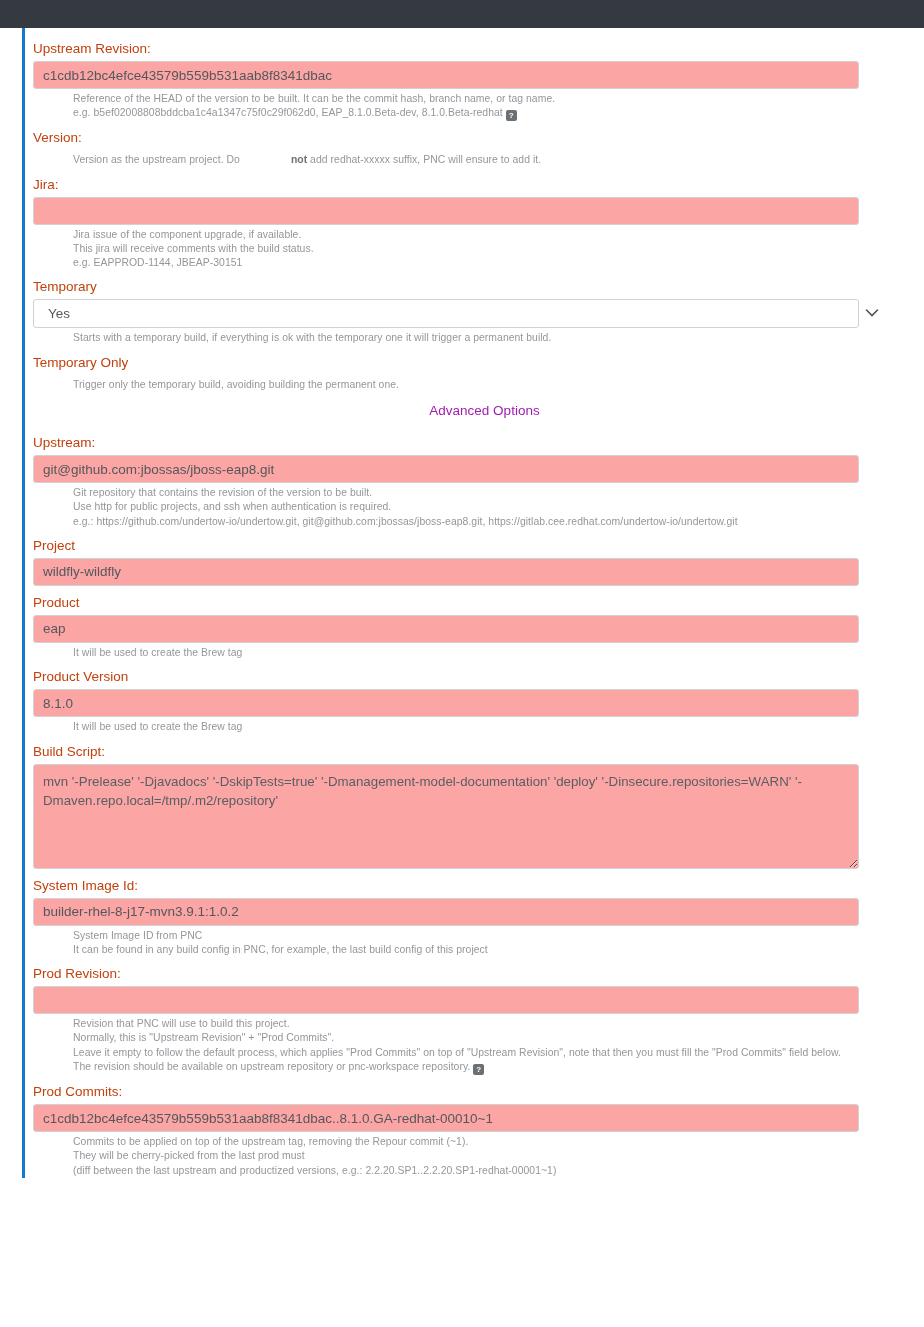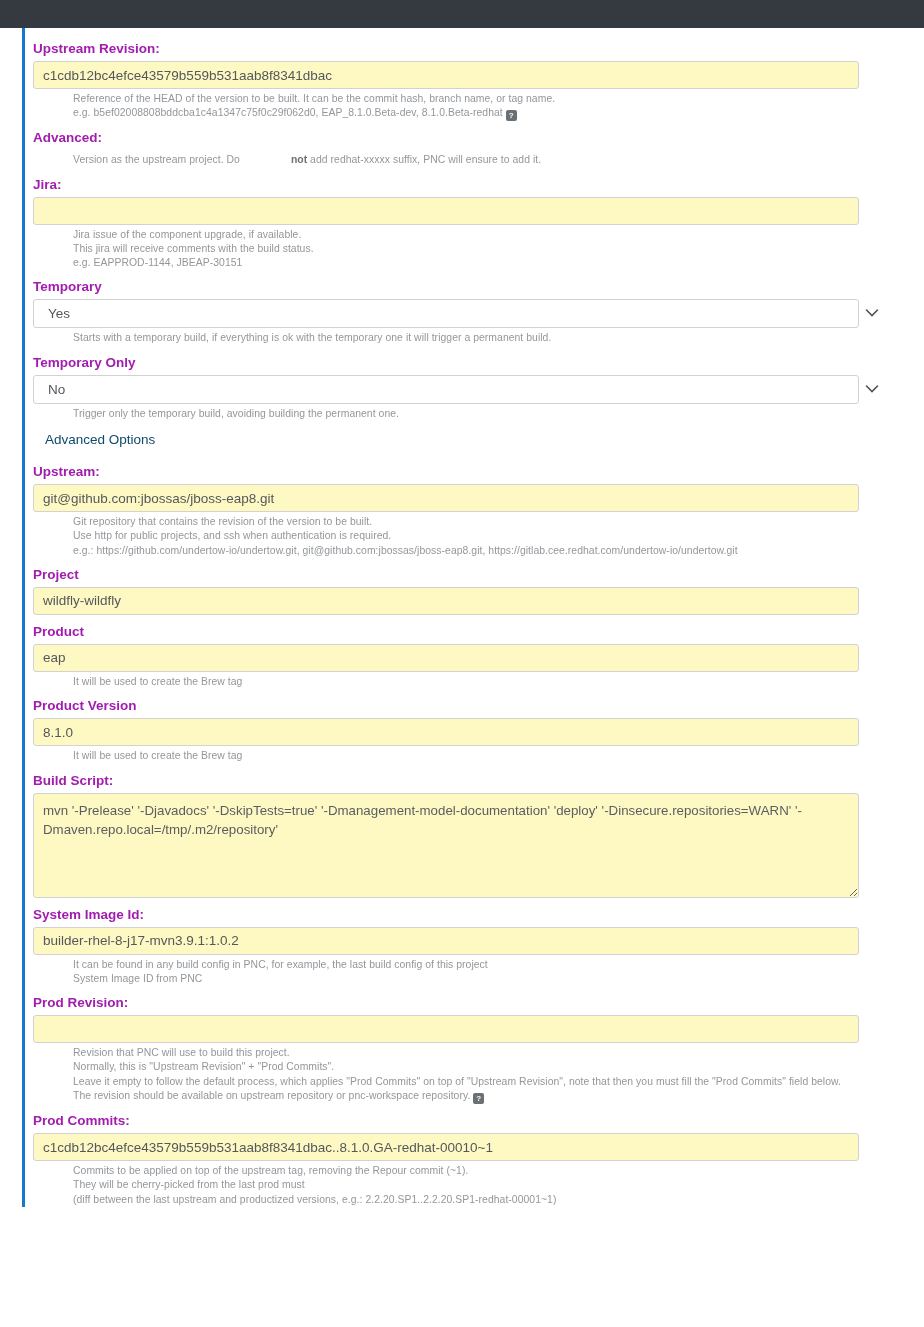--- a/index.html
+++ b/index.html
@@ -42,34 +42,34 @@
   }
 
   .field {
     margin: 0;
     padding: 0;
   }
 
   .label {
     display: block;
     font-size: 13.5px;
-    color: #a21caf;
+    color: #c2410c;
     line-height: 17px;
     padding: 8px 0 4px 0;
-    font-weight: 700;
+    font-weight: 400;
   }
 
   
   .input, .select, .textarea {
     display: block;
     width: 826px;
     font-family: "Liberation Sans", sans-serif;
     font-size: 13.5px;
     color: #54585c;
-    background: #fef9c3;
+    background: #fca5a5;
     border: 1px solid #d2d2d2;
     border-radius: 3px;
     padding: 5px 9px;
     height: 28px;
     line-height: 17px;
     outline: none;
     white-space: nowrap;
     overflow: hidden;
   }
   .input::placeholder { color: #b0b0b0; }
@@ -131,45 +131,46 @@
     text-align: center;
     font-weight: bold;
     margin-left: 3px;
     cursor: pointer;
     font-family: "Liberation Sans", sans-serif;
   }
 
   .advanced-row {
     padding: 10px 0 6px 12px;
     font-size: 13.5px;
-    color: #0c4a6e;
+    color: #a21caf;
     line-height: 18px;
     cursor: pointer;
     display: block;
+    text-align: center;
   }
 </style>
 </head>
 <body>
 
 <div class="topbar">
   <span></span>
 </div>
 
 <div class="page">
   <div class="form-block" id="form-block">
       <div class="field">
         <label class="label">Upstream Revision:</label>
         <input type="text" class="input" value="c1cdb12bc4efce43579b559b531aab8f8341dbac" style="">
         <div class="desc">
           <span class="line">Reference of the HEAD of the version to be built. It can be the commit hash, branch name, or tag name.</span>
           <span class="line">e.g. b5ef02008808bddcba1c4a1347c75f0c29f062d0, EAP_8.1.0.Beta-dev, 8.1.0.Beta-redhat<span class="help-icon">?</span></span>
         </div>
       </div>
       <div class="field">
-        <label class="label">Advanced:</label>
+        <label class="label">Version:</label>
         <div class="desc">
           <span class="line">Version as the upstream project. Do <b>not</b> add redhat-xxxxx suffix, PNC will ensure to add it.</span>
         </div>
       </div>
       <div class="field">
         <label class="label">Jira:</label>
         <input type="text" class="input" style="">
         <div class="desc">
           <span class="line">Jira issue of the component upgrade, if available.</span>
           <span class="line">This jira will receive comments with the build status.</span>
@@ -188,31 +189,20 @@
               <path d="M1.5 2 L7 7.5 L12.5 2" fill="none" stroke="#4c5256" stroke-width="1.6" stroke-linecap="round"></path>
             </svg>
           </span>
         </div>
         <div class="desc">
           <span class="line">Starts with a temporary build, if everything is ok with the temporary one it will trigger a permanent build.</span>
         </div>
       </div>
       <div class="field">
         <label class="label">Temporary Only</label>
-        <div class="select-wrap">
-          <select class="select">
-            <option>No</option>
-            <option>Yes</option>
-          </select>
-          <span class="chev">
-            <svg width="14" height="10" viewBox="0 0 14 10">
-              <path d="M1.5 2 L7 7.5 L12.5 2" fill="none" stroke="#4c5256" stroke-width="1.6" stroke-linecap="round"></path>
-            </svg>
-          </span>
-        </div>
         <div class="desc">
           <span class="line">Trigger only the temporary build, avoiding building the permanent one.</span>
         </div>
       </div>
       <div class="field">
         <div class="advanced-row">Advanced Options</div>
       </div>
       <div class="field">
         <label class="label">Upstream:</label>
         <input type="text" class="input" value="git@github.com:jbossas/jboss-eap8.git" style="">
@@ -241,22 +231,22 @@
         </div>
       </div>
       <div class="field">
         <label class="label">Build Script:</label>
         <textarea class="textarea" style="">mvn '-Prelease' '-Djavadocs' '-DskipTests=true' '-Dmanagement-model-documentation' 'deploy' '-Dinsecure.repositories=WARN' '-Dmaven.repo.local=/tmp/.m2/repository'</textarea>
       </div>
       <div class="field">
         <label class="label">System Image Id:</label>
         <input type="text" class="input" value="builder-rhel-8-j17-mvn3.9.1:1.0.2" style="">
         <div class="desc">
+          <span class="line">System Image ID from PNC</span>
           <span class="line">It can be found in any build config in PNC, for example, the last build config of this project</span>
-          <span class="line">System Image ID from PNC</span>
         </div>
       </div>
       <div class="field">
         <label class="label">Prod Revision:</label>
         <input type="text" class="input" style="">
         <div class="desc">
           <span class="line">Revision that PNC will use to build this project.</span>
           <span class="line">Normally, this is "Upstream Revision" + "Prod Commits".</span>
           <span class="line">Leave it empty to follow the default process, which applies "Prod Commits" on top of "Upstream Revision", note that then you must fill the "Prod Commits" field below.</span>
           <span class="line">The revision should be available on upstream repository or pnc-workspace repository.<span class="help-icon">?</span></span>

